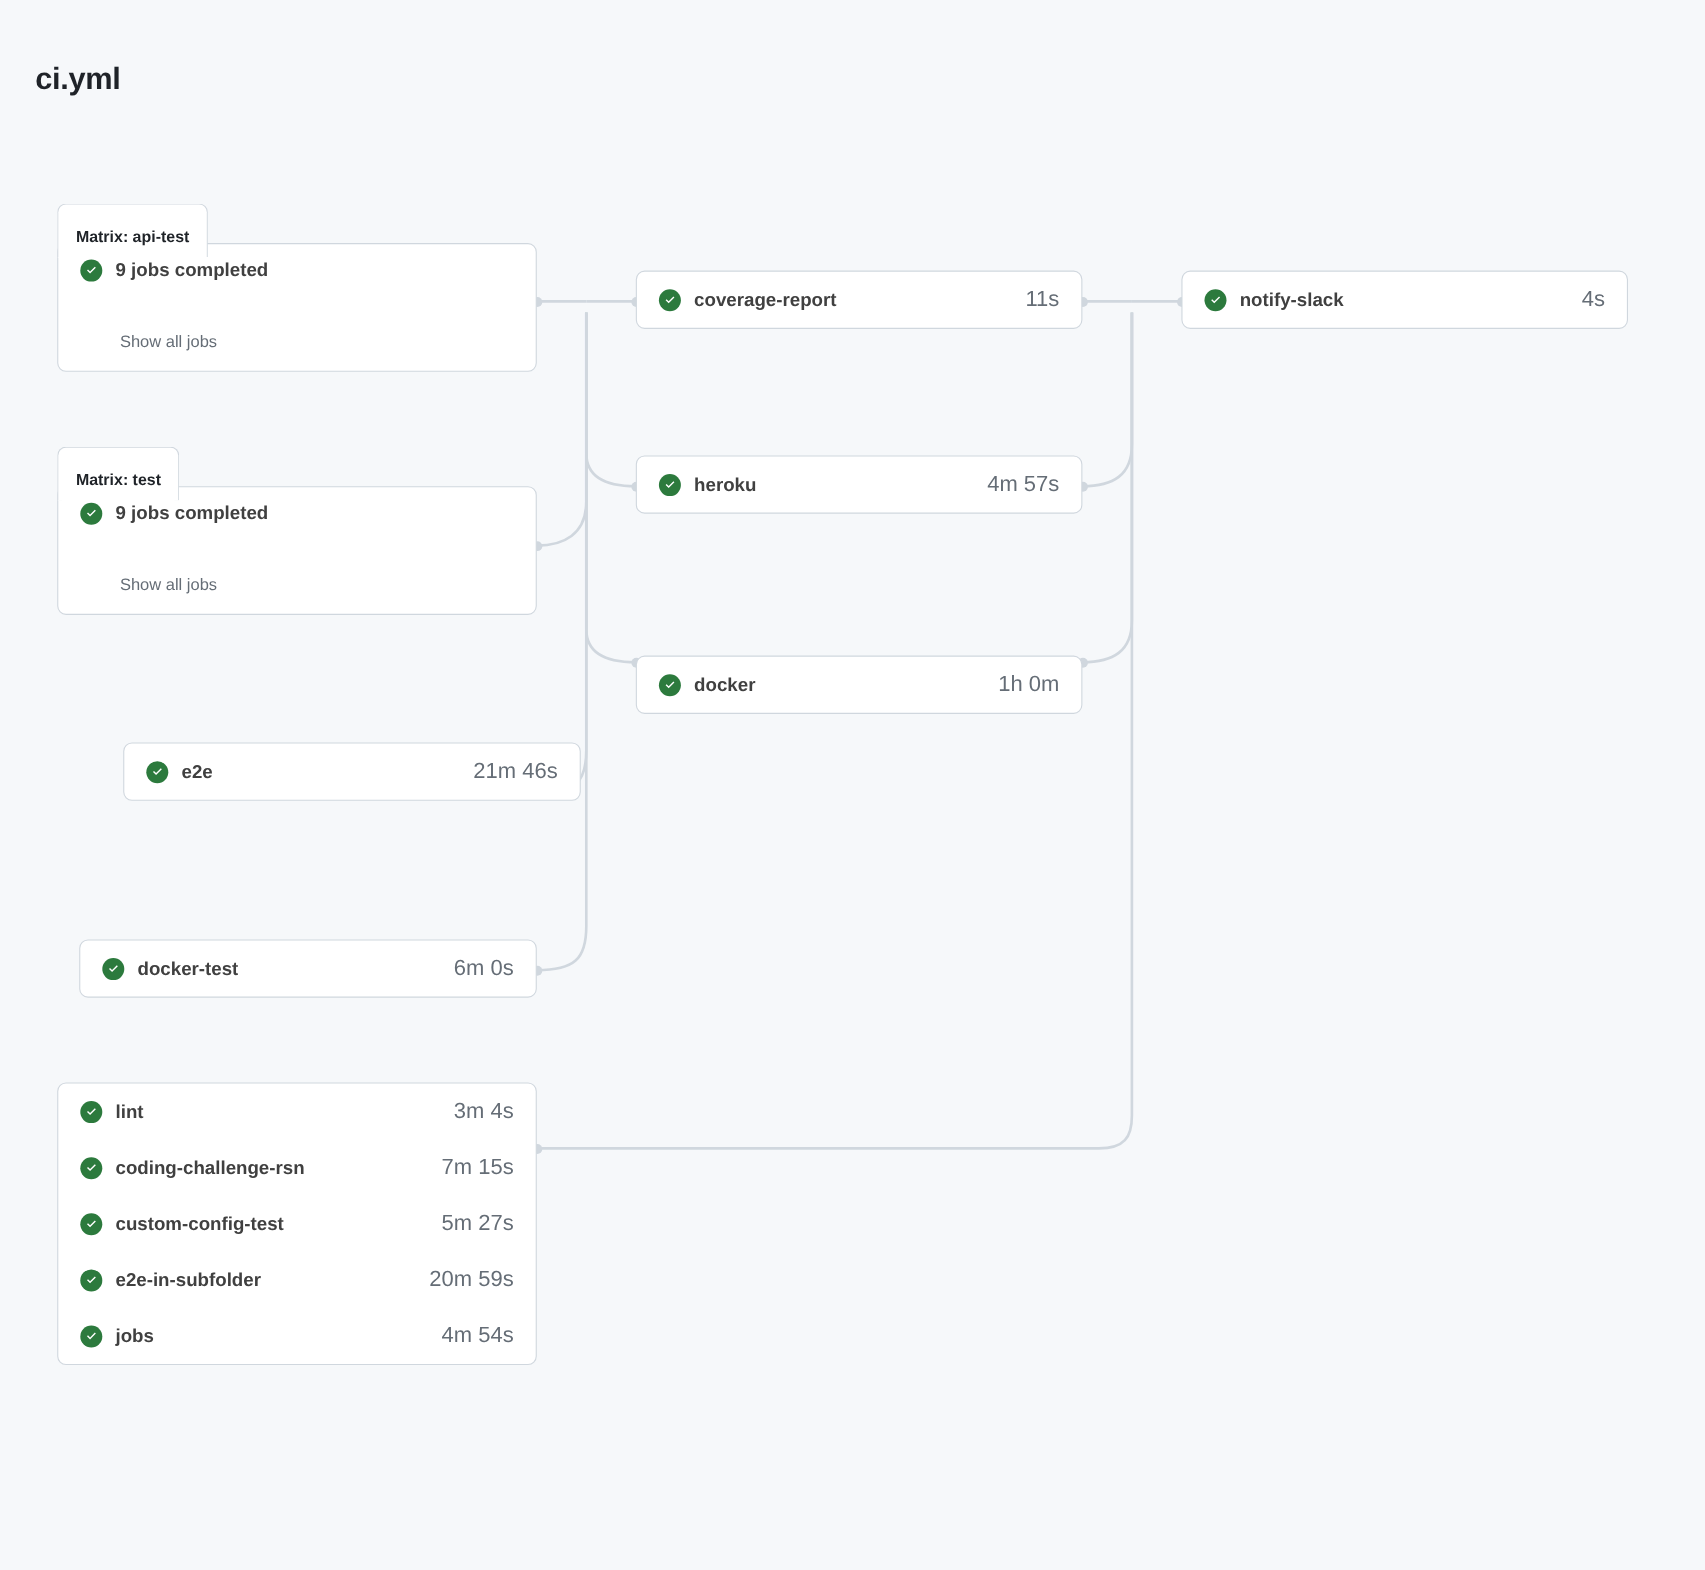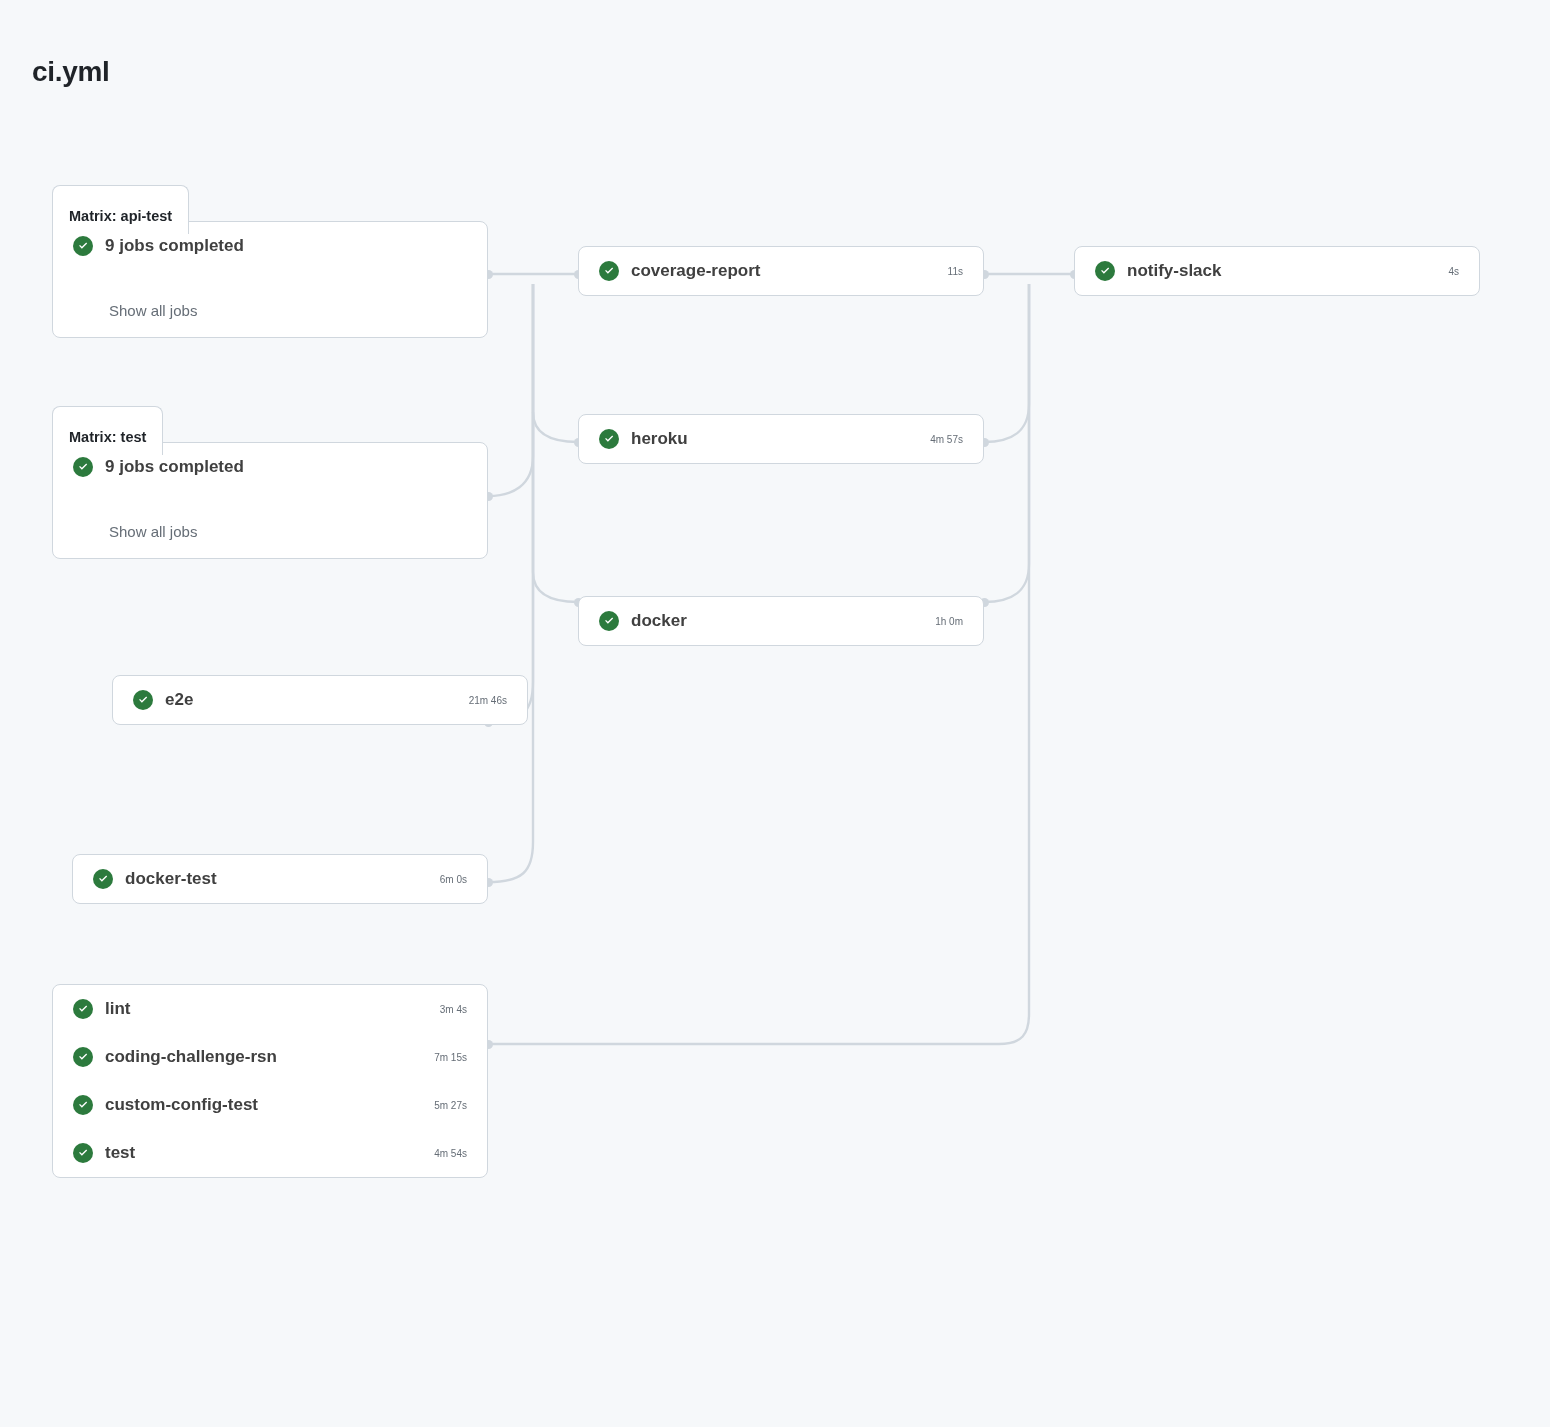--- a/index.html
+++ b/index.html
@@ -57,21 +57,21 @@
     top: -37px;
     left: -1px;
   }
   .job-name {
     font-size: 17px;
     color: #404040;
     font-weight: 600;
     flex: 1;
   }
   .job-time {
-    font-size: 10px;
+    font-size: 20px;
     color: #656d76;
     white-space: nowrap;
   }
   .sub {
     font-size: 15px;
     color: #656d76;
     padding: 0 20px 18px 56px;
     margin-top: 32px;
   }
   .success-icon {
@@ -226,21 +226,30 @@
         </span>
         <span class="job-name">custom-config-test</span>
         <span class="job-time">5m 27s</span>
       </div>
       <div class="row">
         <span class="success-icon">
           <svg width="12" height="12" viewBox="0 0 16 16">
               <path fill="#fff" d="M13.5 4.5 6.5 11.5 2.8 7.8l1.2-1.2 2.5 2.5 5.8-5.8z"></path>
             </svg>
         </span>
-        <span class="job-name">test</span>
+        <span class="job-name">e2e-in-subfolder</span>
+        <span class="job-time">20m 59s</span>
+      </div>
+      <div class="row">
+        <span class="success-icon">
+          <svg width="12" height="12" viewBox="0 0 16 16">
+              <path fill="#fff" d="M13.5 4.5 6.5 11.5 2.8 7.8l1.2-1.2 2.5 2.5 5.8-5.8z"></path>
+            </svg>
+        </span>
+        <span class="job-name">jobs</span>
         <span class="job-time">4m 54s</span>
       </div>
     </div>
 
     <div class="card" style="left:546px; top:62px; width:406px;">
       <div class="row">
         <span class="success-icon">
           <svg width="12" height="12" viewBox="0 0 16 16">
               <path fill="#fff" d="M13.5 4.5 6.5 11.5 2.8 7.8l1.2-1.2 2.5 2.5 5.8-5.8z"></path>
             </svg>

